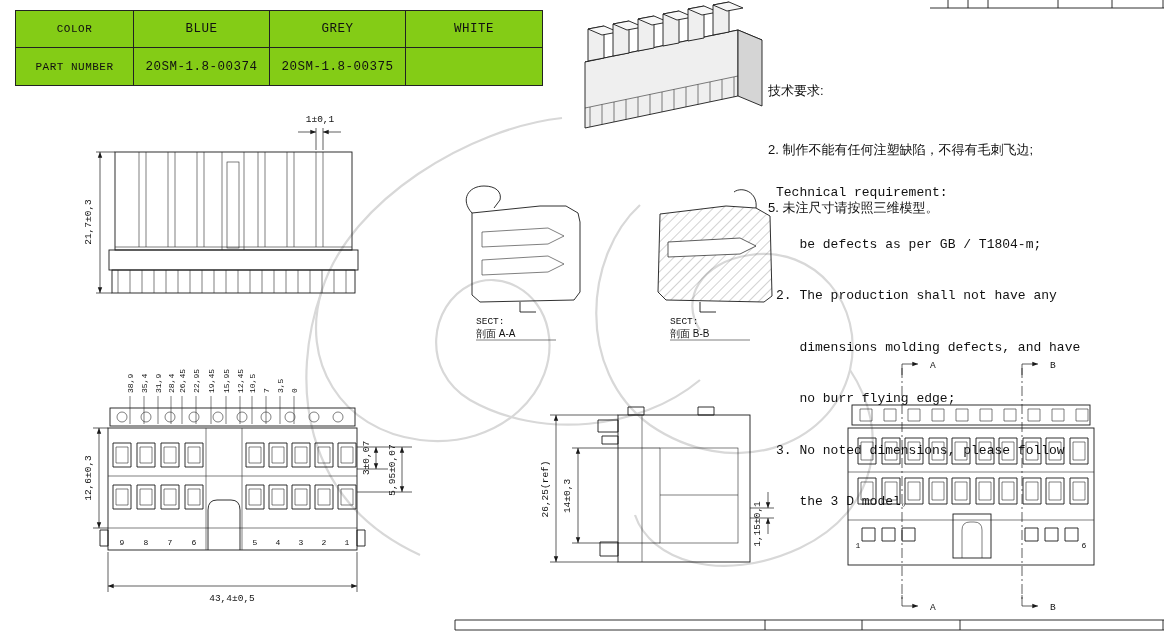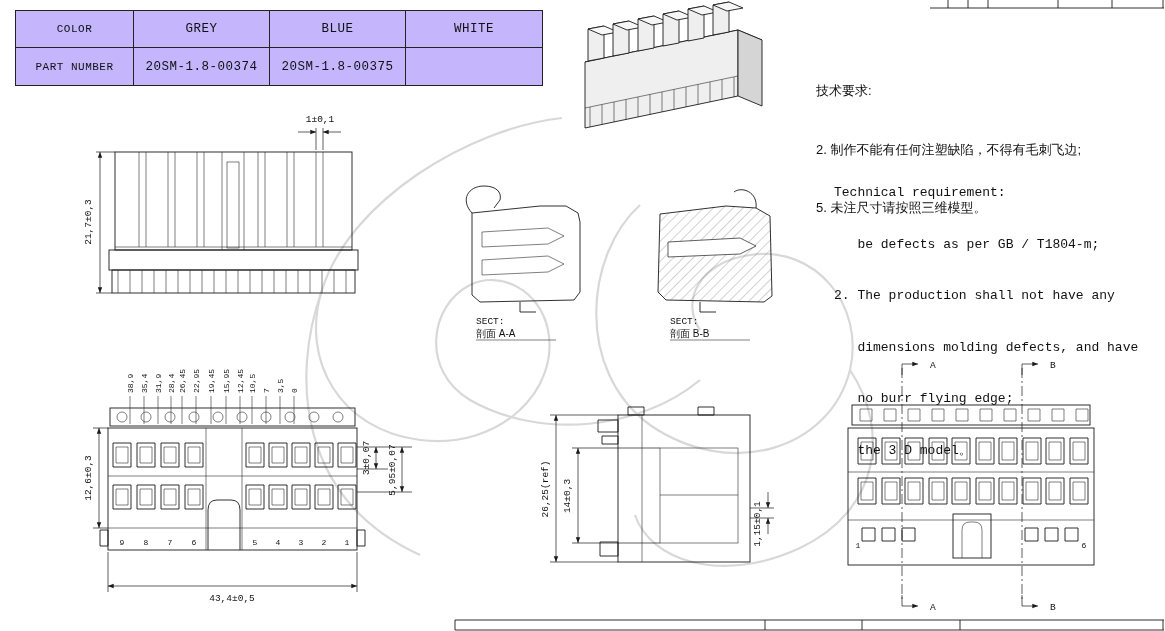--- a/index.html
+++ b/index.html
@@ -1,31 +1,31 @@
 <!DOCTYPE html>
 <html><head>
 <meta charset="utf-8">
 <style>
   html,body{margin:0;padding:0;background:#fff;}
   .sheet{position:relative;width:1165px;height:631px;background:#fff;overflow:hidden;
          font-family:"Liberation Mono",monospace;color:#111;}
   
   .parts-table{position:absolute;left:15px;top:10px;display:grid;
      grid-template-columns:118px 136px 136px 136px;grid-auto-rows:37px;
-     border:1.5px solid #222;background:#c4b5fd;}
+     border:1.5px solid #222;background:#84cc16;}
   .parts-table .cell{border-right:1px solid #222;border-bottom:1px solid #222;
      display:flex;align-items:center;justify-content:center;
      font-size:12.5px;letter-spacing:.5px;white-space:nowrap;}
   .parts-table .cell:nth-child(4n){border-right:none;}
   .parts-table .cell:nth-child(n+5){border-bottom:none;text-align:right;}
   .parts-table .cell.lbl{font-size:11px;}
   
-  .notes-cn{position:absolute;left:816px;top:42px;font-family:"Liberation Sans",sans-serif;
+  .notes-cn{position:absolute;left:768px;top:42px;font-family:"Liberation Sans",sans-serif;
      font-size:13px;line-height:1.5;white-space:pre;}
-  .notes-en{position:absolute;left:834px;top:150px;font-family:"Liberation Mono",monospace;
+  .notes-en{position:absolute;left:776px;top:150px;font-family:"Liberation Mono",monospace;
      font-size:13px;line-height:1.32;white-space:pre;}
   
   svg.art{position:absolute;left:0;top:0;}
   .ln{stroke:#1a1a1a;stroke-width:.9;fill:none;}
   .thin{stroke:#2a2a2a;stroke-width:.6;fill:none;}
   .dim{stroke:#1a1a1a;stroke-width:.7;fill:none;}
   .cl{stroke:#1a1a1a;stroke-width:.7;fill:none;stroke-dasharray:10 3 2 3;}
   .wm{stroke:#d8d8d8;stroke-width:2.2;fill:none;}
   .txt{font-family:"Liberation Mono",monospace;font-size:9.5px;fill:#111;}
   .txt-s{font-family:"Liberation Mono",monospace;font-size:8px;fill:#111;}
@@ -241,36 +241,37 @@
         <text class="txt" x="930" y="368" font-size="11">A</text>
         <text class="txt" x="1050" y="368" font-size="11">B</text>
         <text class="txt" x="930" y="610" font-size="11">A</text>
         <text class="txt" x="1050" y="610" font-size="11">B</text>
       </g>
     </g>
   </svg>
 
   <div class="parts-table">
     <div class="cell lbl">COLOR</div>
+    <div class="cell">BLUE</div>
     <div class="cell">GREY</div>
-    <div class="cell">BLUE</div>
     <div class="cell">WHITE</div>
     <div class="cell lbl">PART NUMBER</div>
     <div class="cell">20SM-1.8-00374</div>
     <div class="cell">20SM-1.8-00375</div>
   </div>
 
   <div class="notes-cn">
     <div>技术要求:</div>
     <div>2. 制作不能有任何注塑缺陷，不得有毛刺飞边;</div>
     <div>5. 未注尺寸请按照三维模型。</div>
   </div>
 
   <div class="notes-en">
     <div>Technical requirement:</div>
     <div>   be defects as per GB / T1804-m;</div>
     <div>2. The production shall not have any</div>
     <div>   dimensions molding defects, and have</div>
     <div>   no burr flying edge;</div>
+    <div>3. No noted dimensions, please follow</div>
     <div>   the 3 D model。</div>
   </div>
 
 </div>
 
 </body></html>

